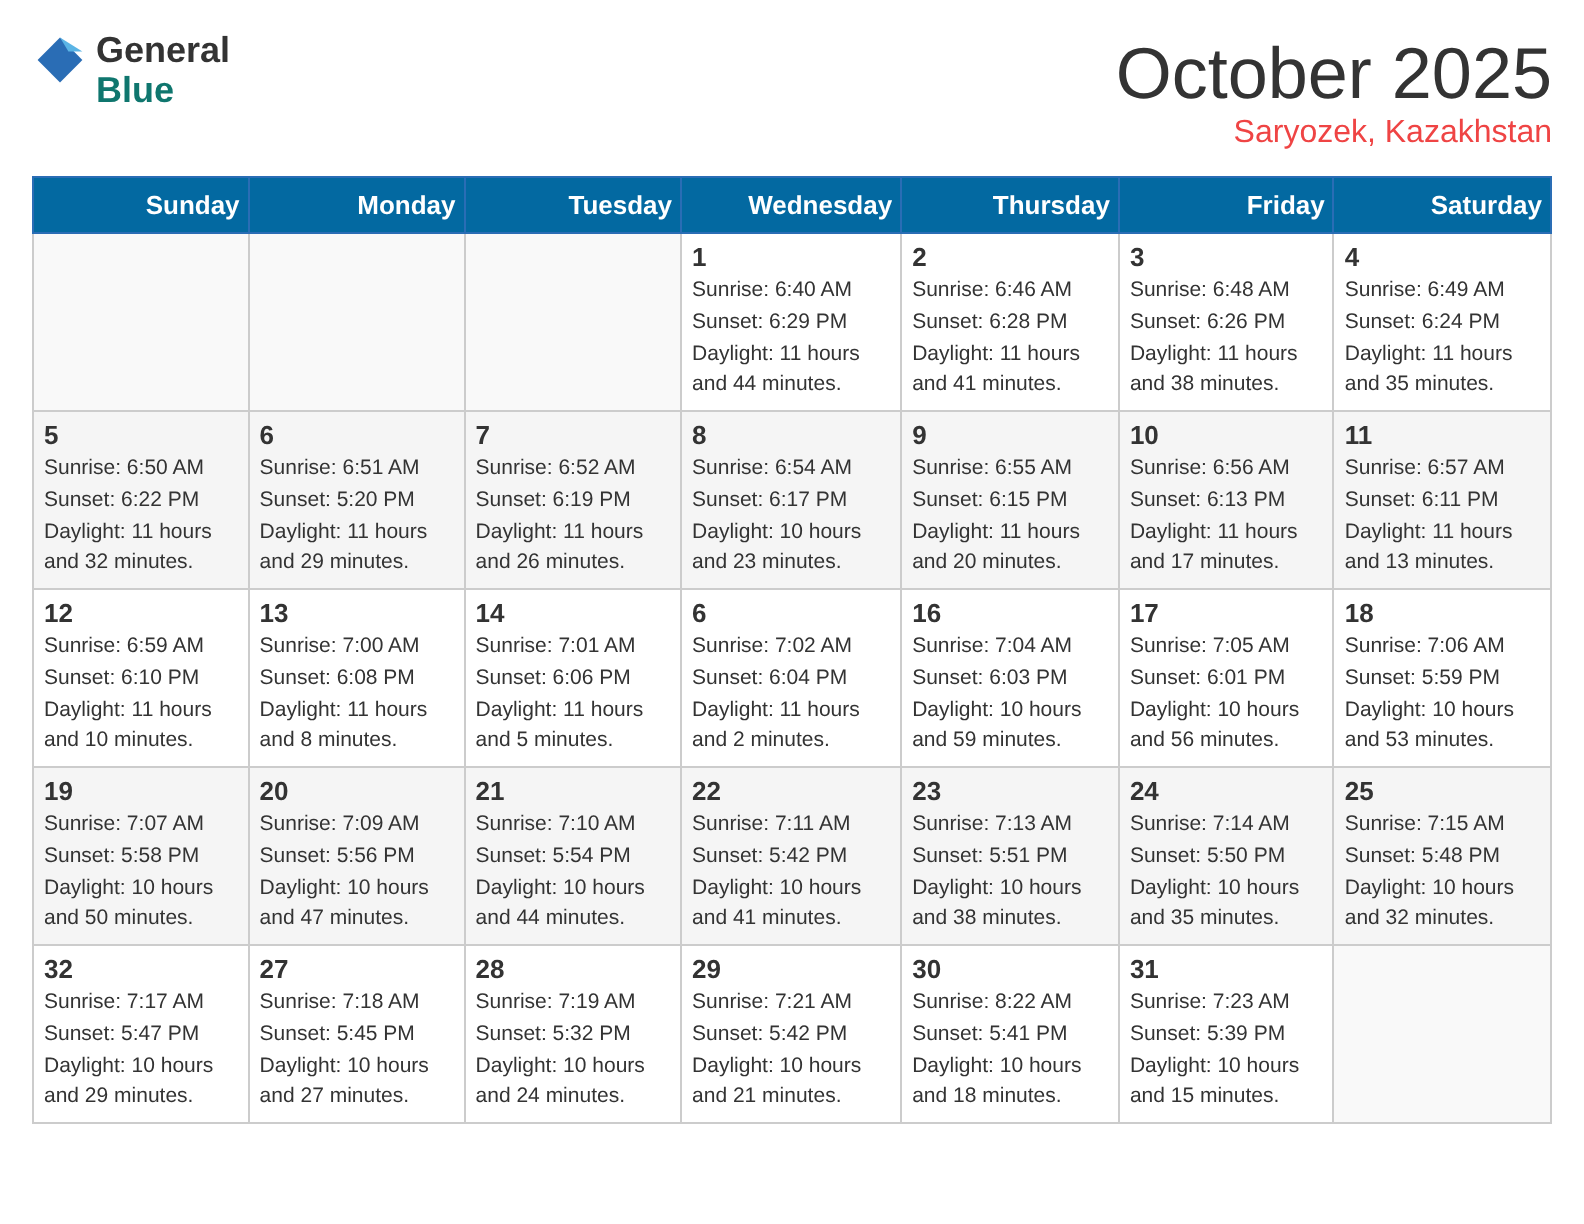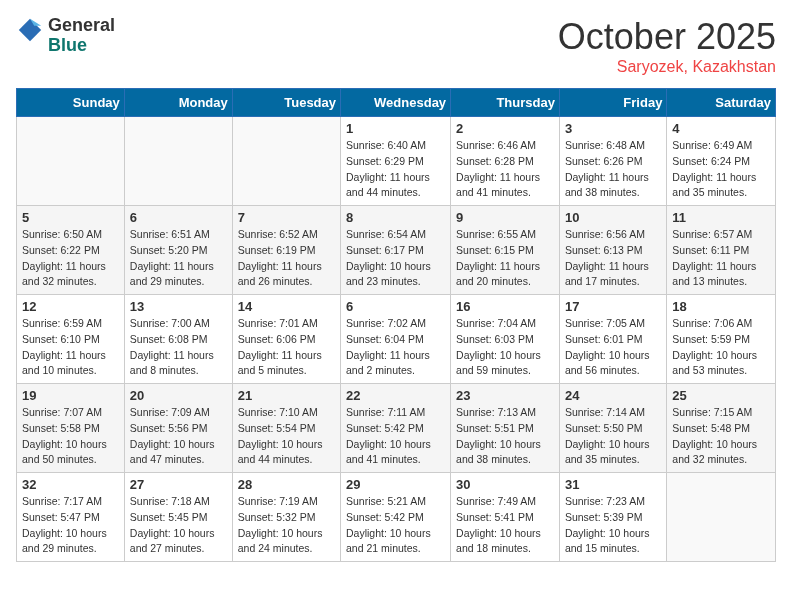--- a/index.html
+++ b/index.html
@@ -358,29 +358,29 @@
         <span class="day-num">28</span>
         <div class="day-info">
           <span>Sunrise: 7:19 AM</span><br>
           <span>Sunset: 5:32 PM</span><br>
           <span>Daylight: 10 hours and 24 minutes.</span>
         </div>
       </td>
         <td>
         <span class="day-num">29</span>
         <div class="day-info">
-          <span>Sunrise: 5:21 AM</span><br>
+          <span>Sunrise: 7:21 AM</span><br>
           <span>Sunset: 5:42 PM</span><br>
           <span>Daylight: 10 hours and 21 minutes.</span>
         </div>
       </td>
         <td>
         <span class="day-num">30</span>
         <div class="day-info">
-          <span>Sunrise: 7:49 AM</span><br>
+          <span>Sunrise: 8:22 AM</span><br>
           <span>Sunset: 5:41 PM</span><br>
           <span>Daylight: 10 hours and 18 minutes.</span>
         </div>
       </td>
         <td>
         <span class="day-num">31</span>
         <div class="day-info">
           <span>Sunrise: 7:23 AM</span><br>
           <span>Sunset: 5:39 PM</span><br>
           <span>Daylight: 10 hours and 15 minutes.</span>

